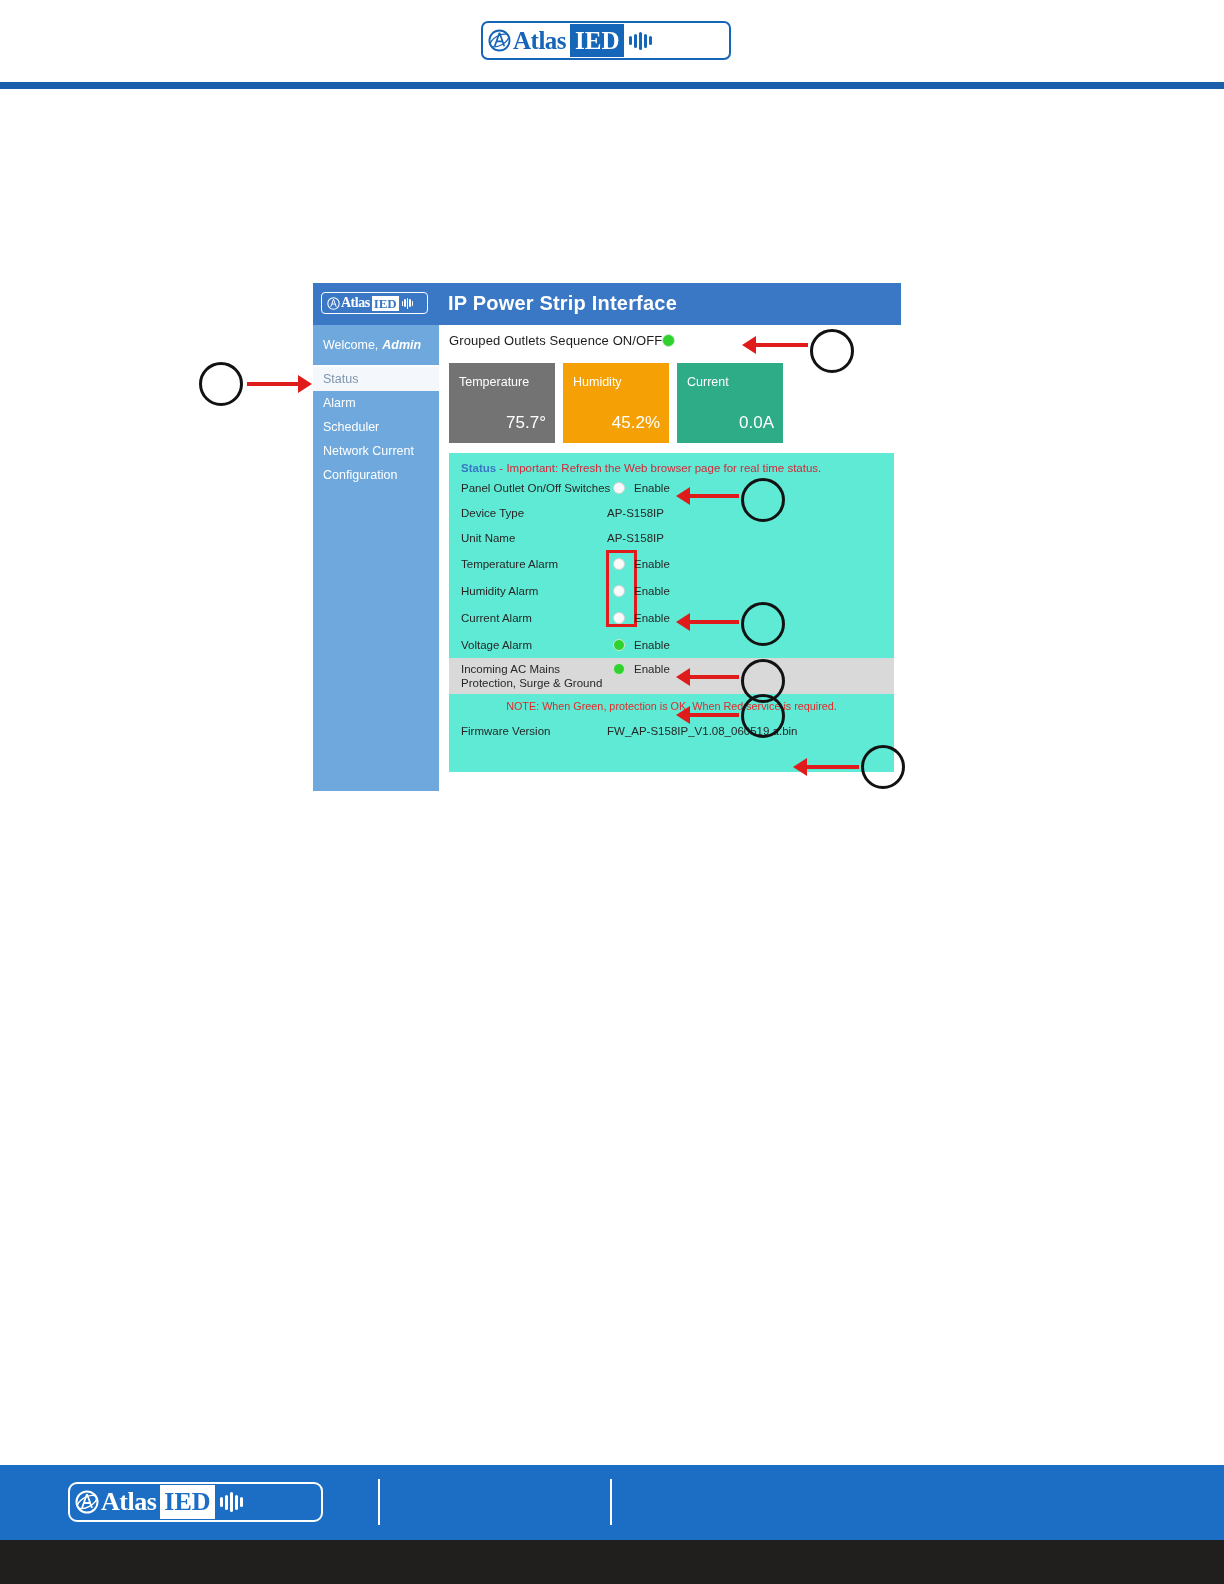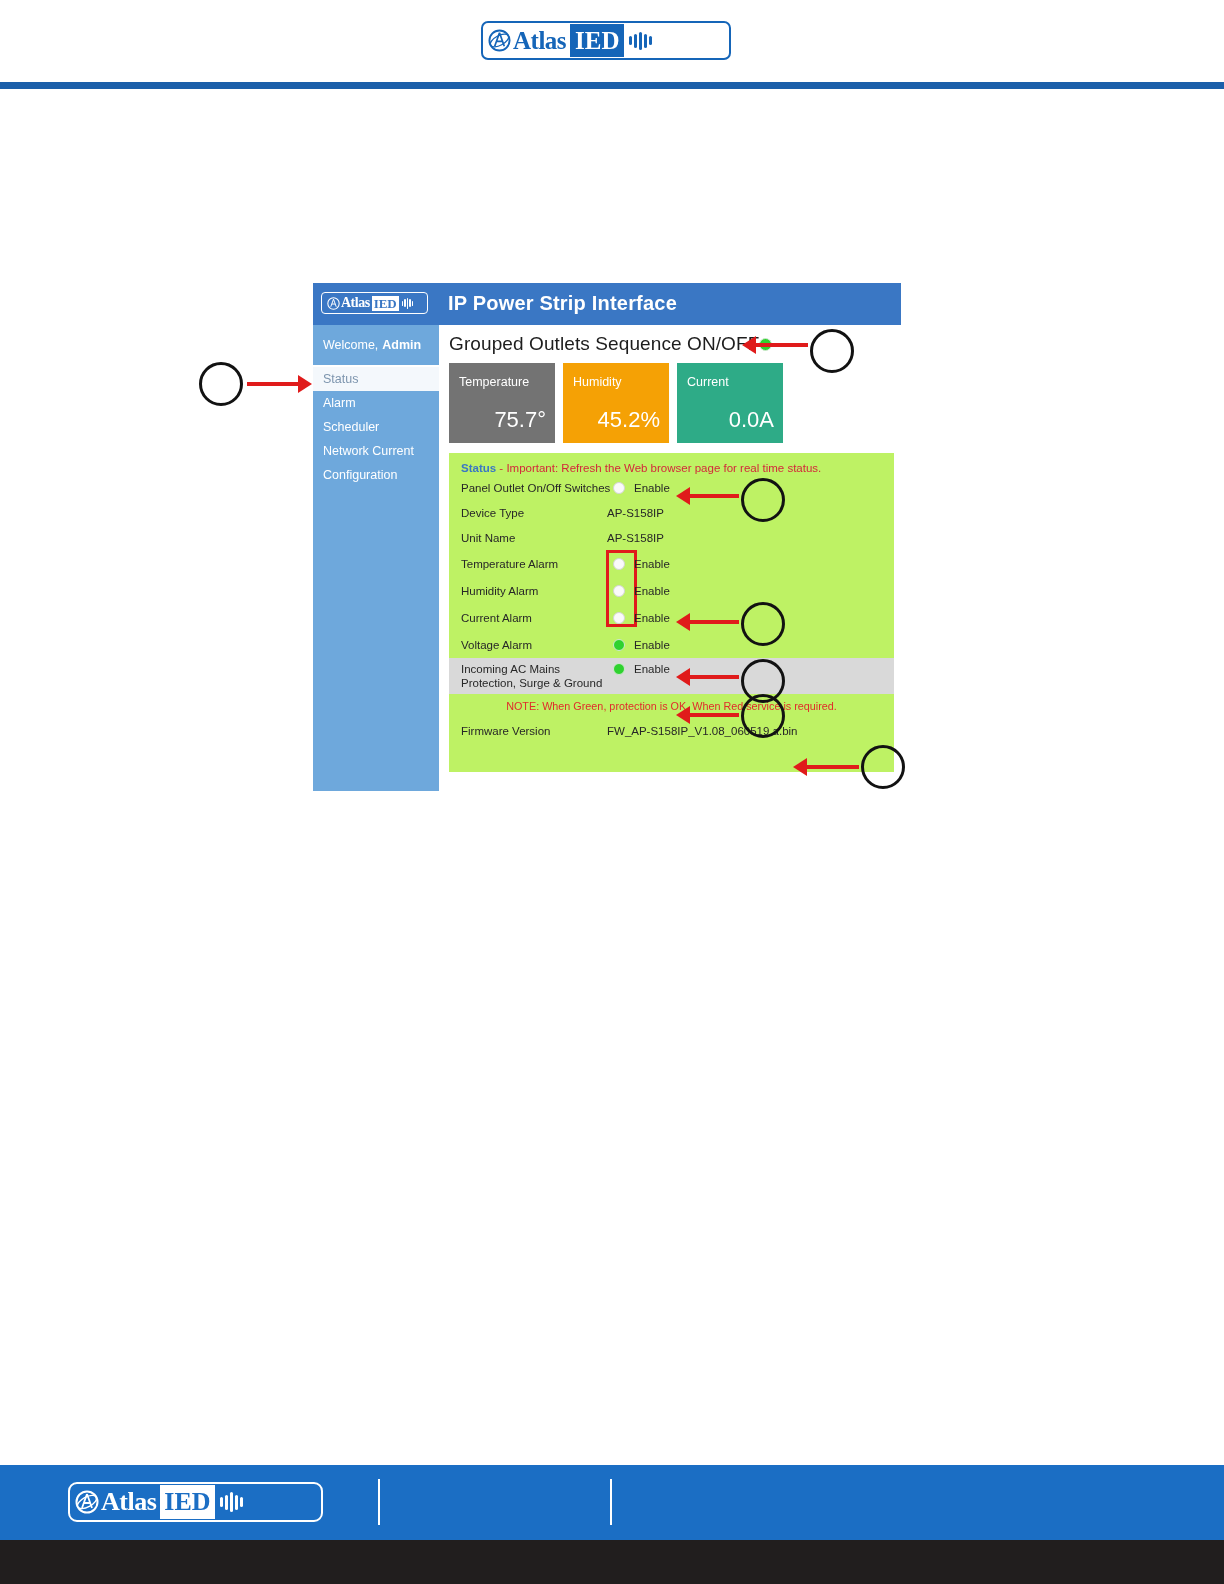--- a/index.html
+++ b/index.html
@@ -54,47 +54,47 @@
   }
 
   
   .app-sidebar{
     position:absolute;left:0;top:42px;width:126px;height:466px;background:#6ea8dc;
   }
   .side-welcome{
     height:42px;display:flex;align-items:center;padding-left:10px;
     font-size:12.5px;color:#ffffff;border-bottom:2px solid #ffffff;box-sizing:border-box;
   }
-  .side-welcome b{font-weight:bold;margin-left:4px;}
+  .side-welcome b{font-weight:bold;margin-left:4px;font-style:italic;}
   .side-item{
     height:24px;display:flex;align-items:center;padding-left:10px;
     font-size:12.5px;color:#ffffff;box-sizing:border-box;
   }
   .side-item.active{background:#f4f8fc;color:#7d95ae;}
 
   
   .app-content{position:absolute;left:126px;top:42px;width:462px;height:466px;background:#ffffff;}
   .grouped-row{
     position:absolute;left:10px;top:8px;display:flex;align-items:center;
   }
-  .grouped-label{font-size:19px;color:#1d1d1d;letter-spacing:.1px;}
+  .grouped-label{font-size:13px;color:#1d1d1d;letter-spacing:.1px;}
   .led{
     width:13px;height:13px;border-radius:50%;box-sizing:border-box;flex:none;
   }
   .led.on{background:#2fd22f;border:1.5px solid #cfe8cf;}
   .led.off{background:#fafafa;border:1.5px solid #d4d4d4;}
   .led-sm{width:12px;height:12px;}
 
   .tiles{position:absolute;left:10px;top:38px;width:442px;height:80px;display:flex;gap:8px;}
   .tile{width:106px;height:80px;position:relative;}
   .tile .t-name{position:absolute;left:10px;top:12px;font-size:12.5px;color:#ffffff;}
-  .tile .t-val{position:absolute;right:9px;bottom:10px;font-size:22px;color:#ffffff;}
+  .tile .t-val{position:absolute;right:9px;bottom:10px;font-size:17px;color:#ffffff;}
 
   .status-panel{
-    position:absolute;left:10px;top:128px;width:445px;height:319px;background:#bef264;
+    position:absolute;left:10px;top:128px;width:445px;height:319px;background:#5eead4;
   }
   .status-head{
     padding:9px 0 0 12px;font-size:11.5px;font-weight:bold;color:#d3283a;
   }
   .status-head .s-word{color:#3a77c4;}
   .status-head .s-rest{font-weight:normal;}
 
   .srow{
     position:relative;height:24.5px;display:flex;align-items:center;
     font-size:11.5px;color:#272727;

